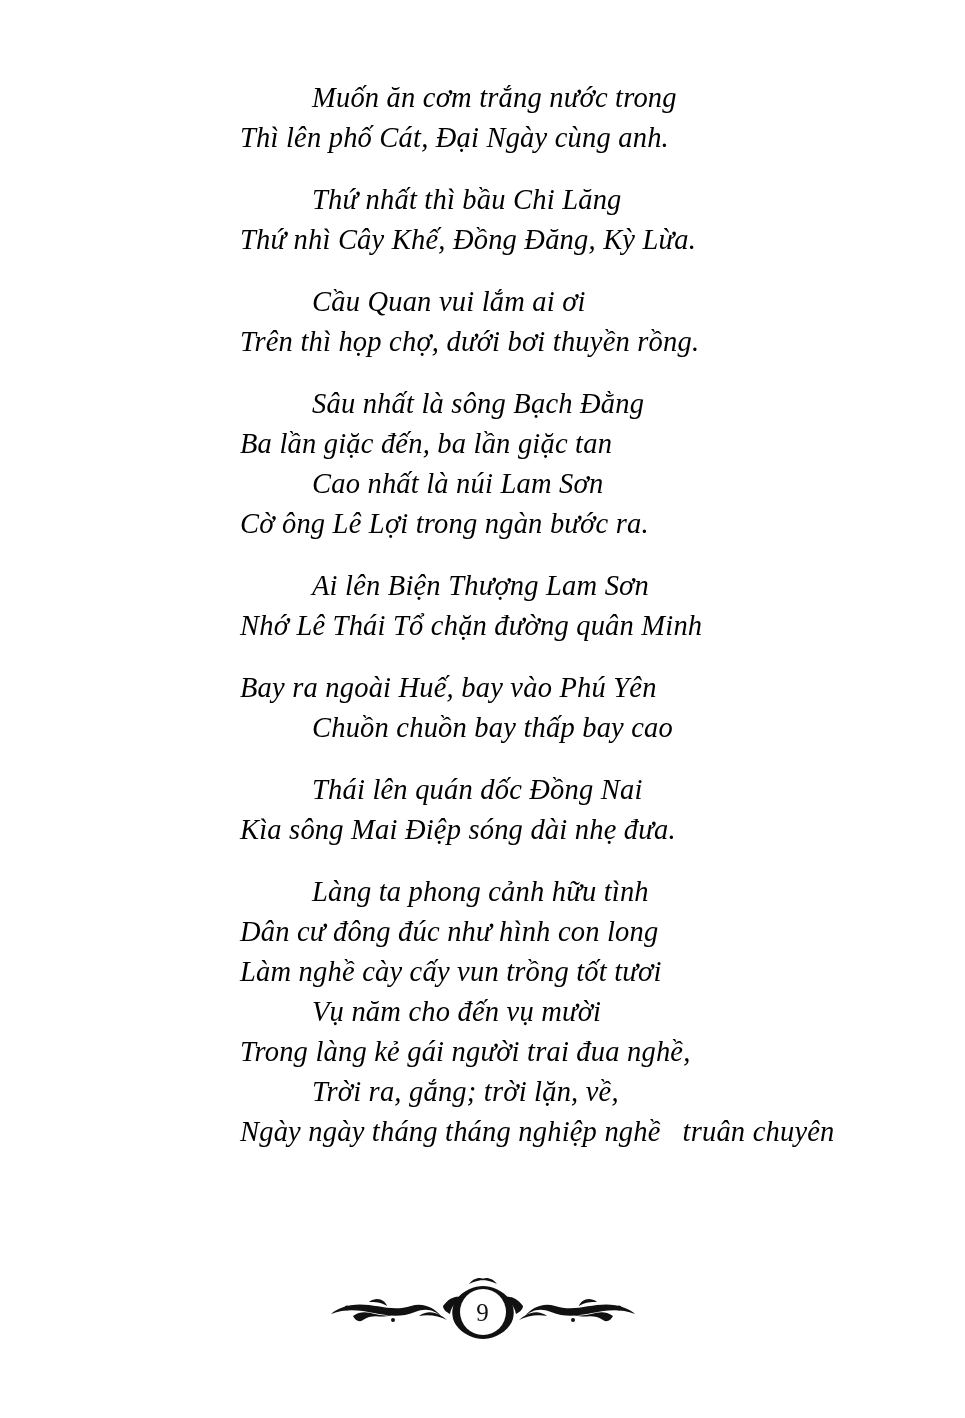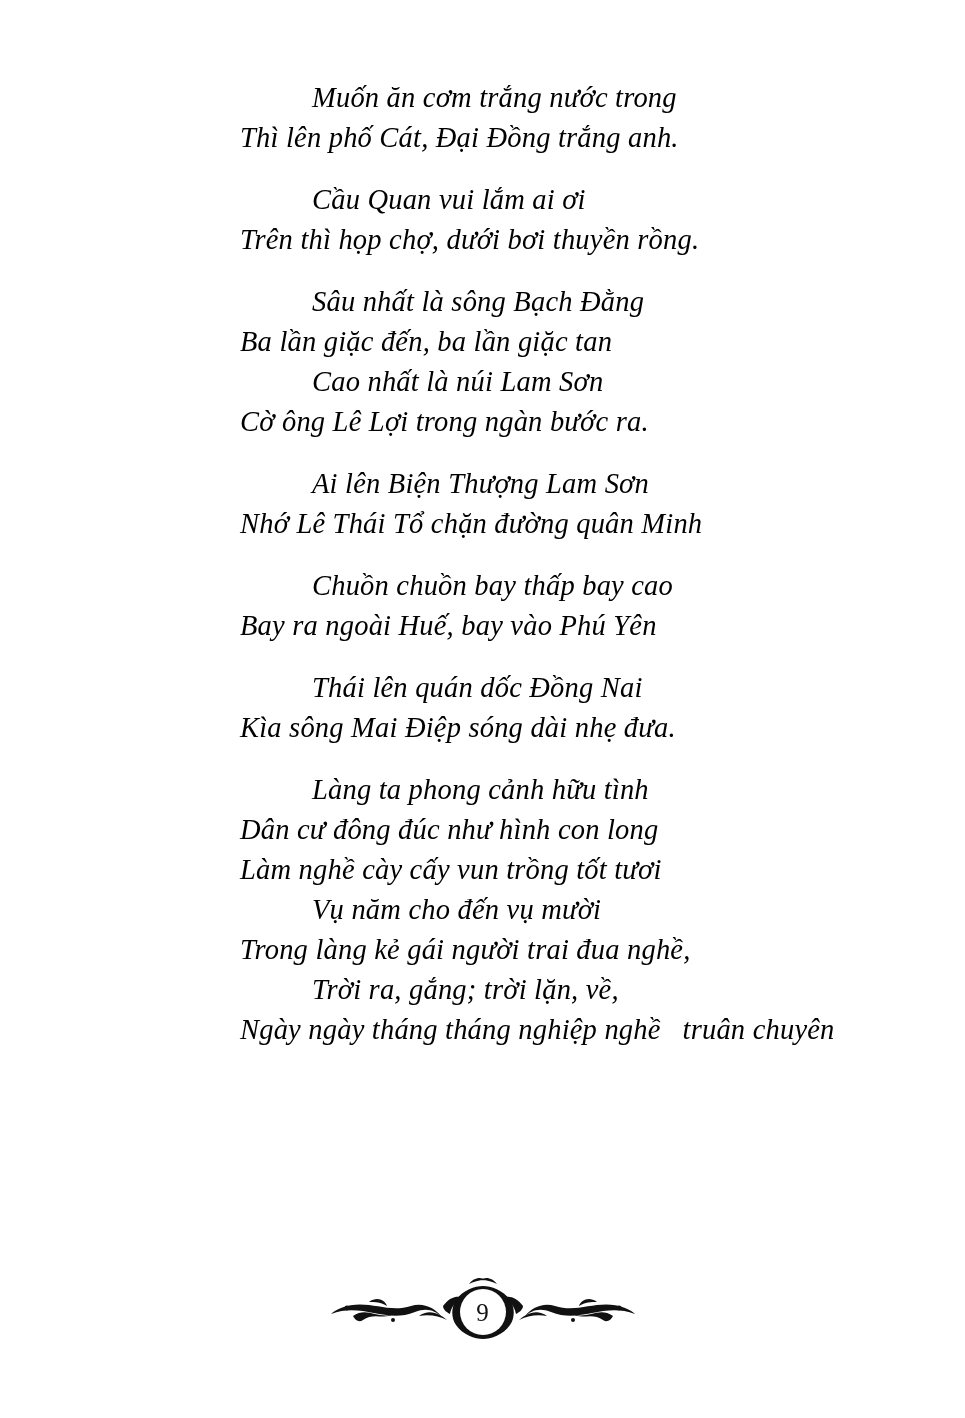--- a/index.html
+++ b/index.html
@@ -73,39 +73,43 @@
     z-index: 3;
   }
 </style>
 </head>
 <body>
 
 <div class="page">
   <div class="poem">
       <div class="stanza">
         <div class="line indent">Muốn ăn cơm trắng nước trong</div>
-        <div class="line">Thì lên phố Cát, Đại Đồng trắng anh.</div>
+        <div class="line">Thì lên phố Cát, Đại Ngày cùng anh.</div>
+      </div>
+      <div class="stanza">
+        <div class="line indent">Thứ nhất thì bầu Chi Lăng</div>
+        <div class="line">Thứ nhì Cây Khế, Đồng Đăng, Kỳ Lừa.</div>
       </div>
       <div class="stanza">
         <div class="line indent">Cầu Quan vui lắm ai ơi</div>
         <div class="line">Trên thì họp chợ, dưới bơi thuyền rồng.</div>
       </div>
       <div class="stanza">
         <div class="line indent">Sâu nhất là sông Bạch Đằng</div>
         <div class="line">Ba lần giặc đến, ba lần giặc tan</div>
         <div class="line indent">Cao nhất là núi Lam Sơn</div>
         <div class="line">Cờ ông Lê Lợi trong ngàn bước ra.</div>
       </div>
       <div class="stanza">
         <div class="line indent">Ai lên Biện Thượng Lam Sơn</div>
         <div class="line">Nhớ Lê Thái Tổ chặn đường quân Minh</div>
       </div>
       <div class="stanza">
+        <div class="line">Bay ra ngoài Huế, bay vào Phú Yên</div>
         <div class="line indent">Chuồn chuồn bay thấp bay cao</div>
-        <div class="line">Bay ra ngoài Huế, bay vào Phú Yên</div>
       </div>
       <div class="stanza">
         <div class="line indent">Thái lên quán dốc Đồng Nai</div>
         <div class="line">Kìa sông Mai Điệp sóng dài nhẹ đưa.</div>
       </div>
       <div class="stanza">
         <div class="line indent">Làng ta phong cảnh hữu tình</div>
         <div class="line">Dân cư đông đúc như hình con long</div>
         <div class="line">Làm nghề cày cấy vun trồng tốt tươi</div>
         <div class="line indent">Vụ năm cho đến vụ mười</div>

